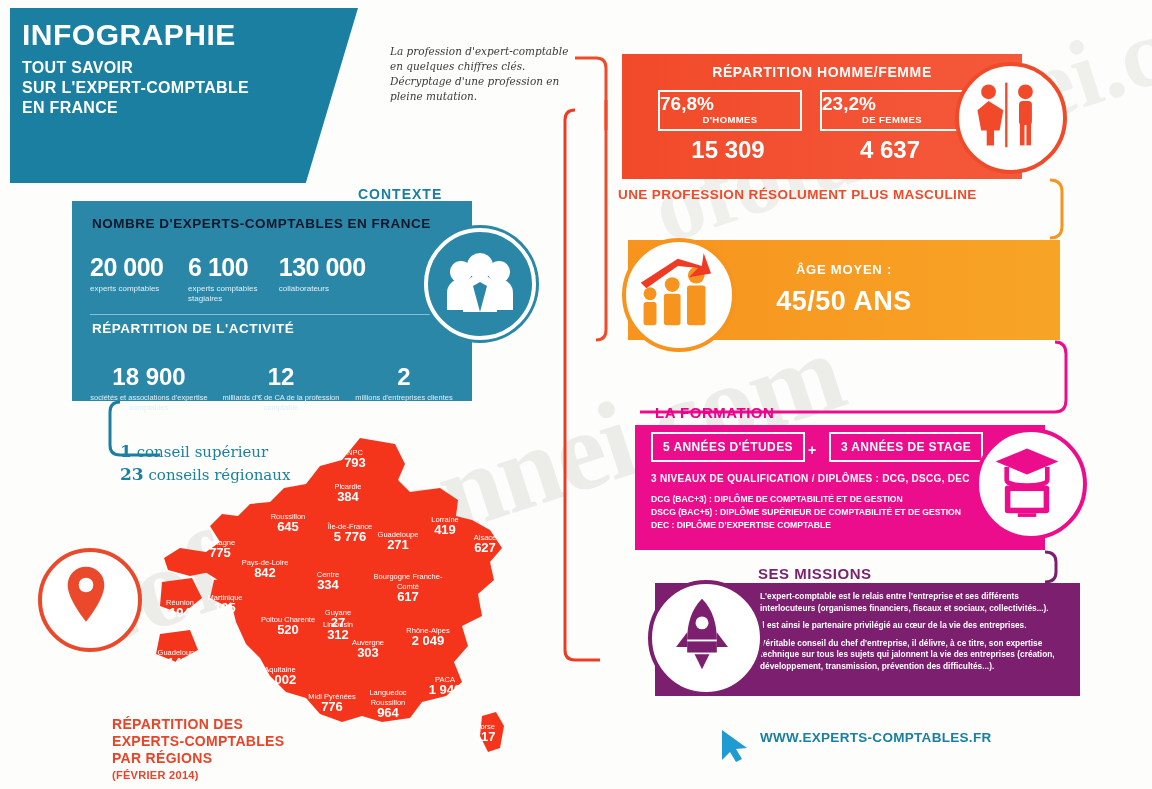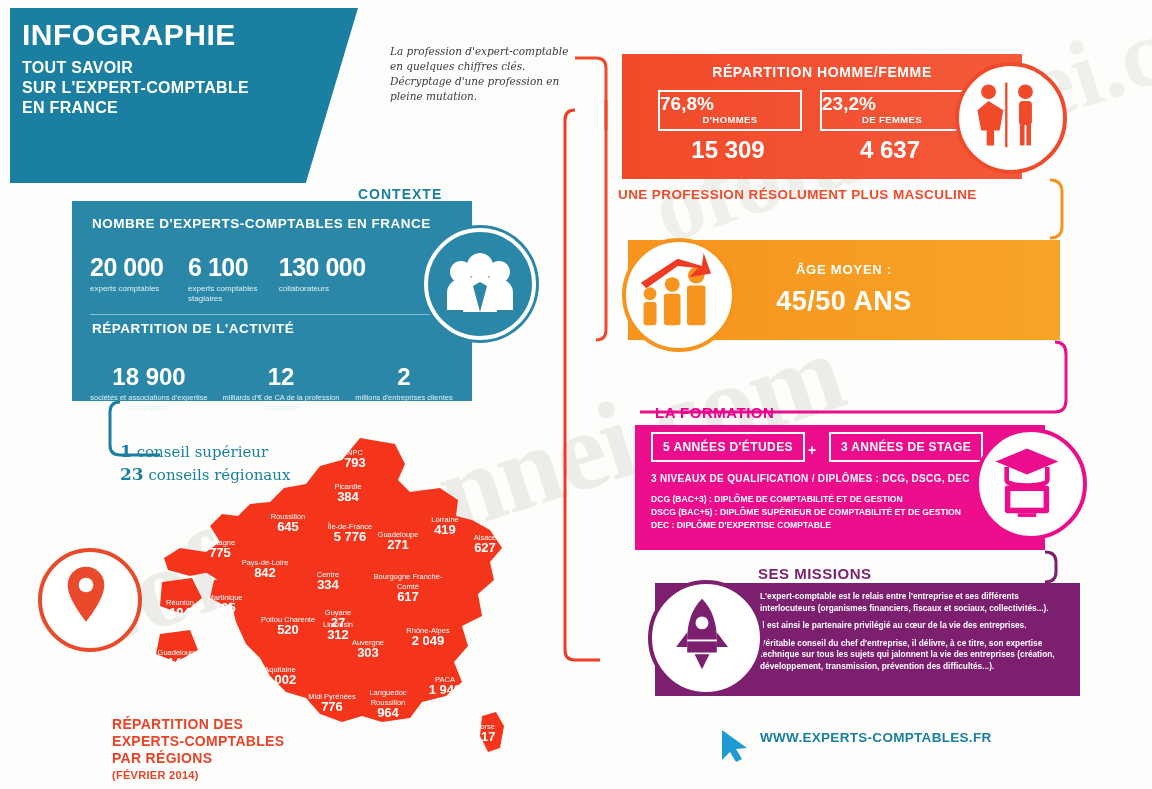--- a/index.html
+++ b/index.html
@@ -53,21 +53,21 @@
   
   .contexte-label{
     position:absolute;left:358px;top:186px;color:#1a7fa0;
     font-size:14px;font-weight:bold;letter-spacing:1px;
   }
   .ctx-box{
     position:absolute;left:72px;top:201px;width:400px;height:200px;
     background:#2b87a8;
   }
   .ctx-title{
-    position:absolute;left:20px;top:14px;color:#ffffff;font-size:13.5px;
+    position:absolute;left:20px;top:14px;color:#0f172a;font-size:13.5px;
     font-weight:bold;line-height:17px;letter-spacing:.5px;
   }
   .ctx-nums{position:absolute;left:18px;top:52px;width:290px;display:flex;gap:6px;}
   .ctx-num .big{color:#fff;font-size:25px;font-weight:bold;letter-spacing:-.5px;}
   .ctx-num .lbl{color:#dff1f7;font-size:8px;line-height:10px;margin-top:2px;}
   .ctx-sep{
     position:absolute;left:18px;top:113px;width:360px;height:1px;background:rgba(255,255,255,.45);
   }
   .ctx-title2{
     position:absolute;left:20px;top:120px;color:#fff;font-size:13.5px;

